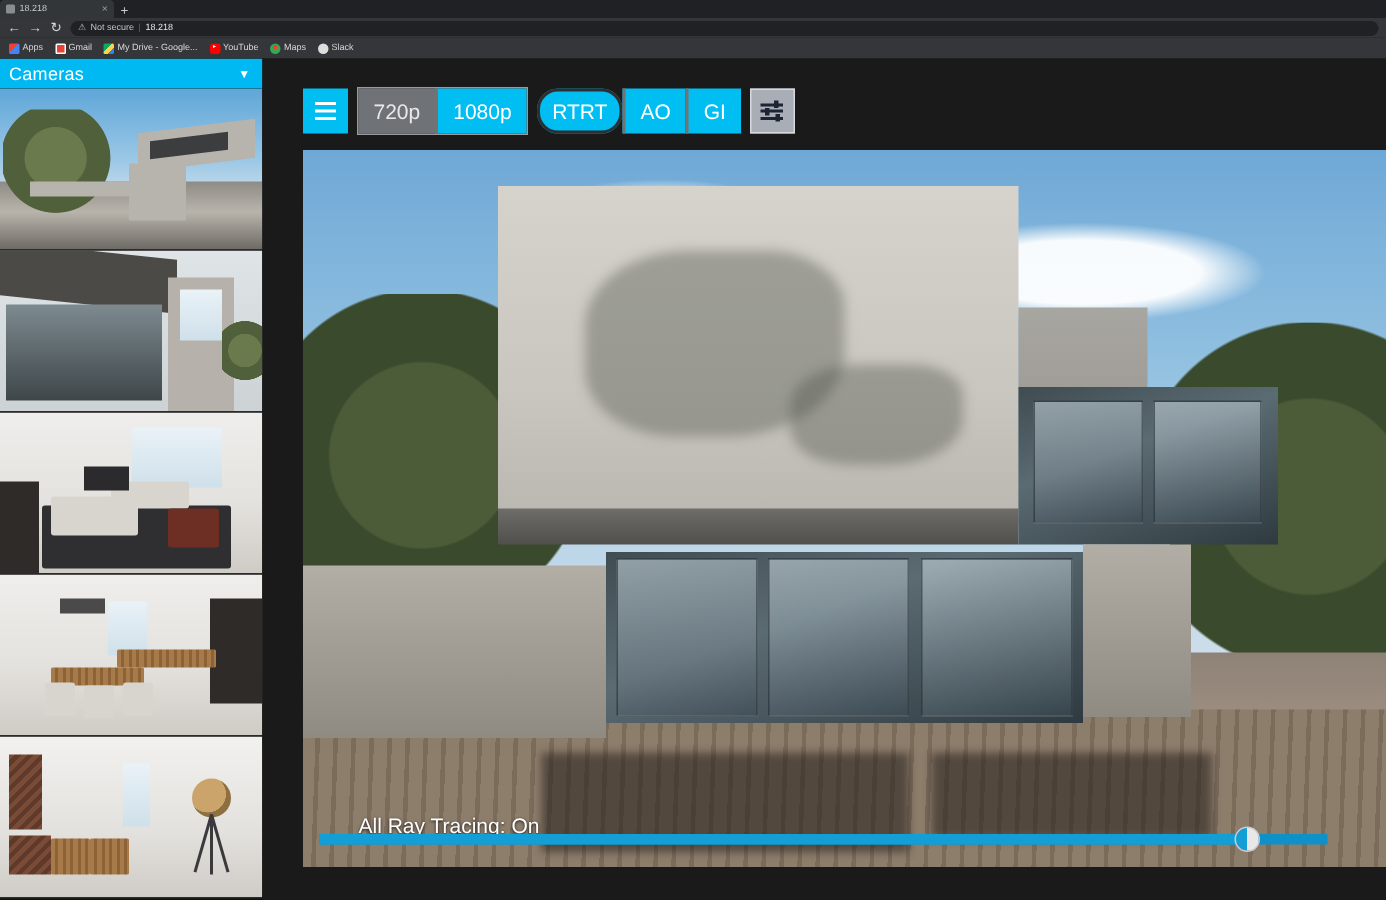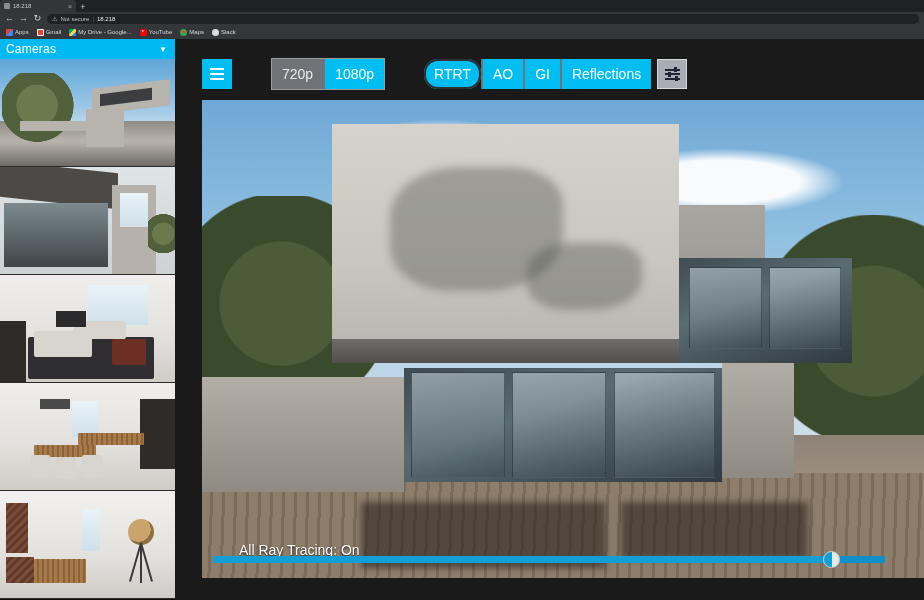--- a/index.html
+++ b/index.html
@@ -112,21 +112,21 @@
   .toolbar { position: absolute; left: 27px; top: 19px; display: flex; align-items: center; gap: 6px; }
   .tb-btn {
     height: 30px; background: #00bdf2; color: #fff; border: 0;
     font-family: "Liberation Sans", sans-serif; font-size: 14px;
     display: flex; align-items: center; justify-content: center;
     padding: 0 10px; cursor: pointer;
   }
   .tb-icon-btn { width: 30px; padding: 0; }
   .hamburger { display: flex; flex-direction: column; gap: 2.5px; }
   .hamburger i { display: block; width: 14px; height: 2.5px; background: #fff; }
-  .group { display: flex; margin-left: 33px; }
+  .group { display: flex; }
   .group.framed { border: 1px solid #9b9b9b; }
   .group .tb-btn + .tb-btn { border-left: 2px solid #737373; }
   .tb-btn.inactive { background: #6f7277; color: #e9e9e9; }
   .tb-btn.focused { outline: 2px solid #2d2f31; outline-offset: -2px; border-radius: 14px; }
   .settings-btn {
     width: 30px; height: 30px; background: #a9adb6; border: 1px solid #d7d9dd;
     display: flex; align-items: center; justify-content: center; cursor: pointer;
   }
   .sliders { position: relative; width: 15px; height: 13px; }
   .sliders i { position: absolute; left: 0; width: 15px; height: 2px; background: #1d2433; }
@@ -296,21 +296,20 @@
 
       <div class="group framed">
         <button class="tb-btn inactive">720p</button>
         <button class="tb-btn">1080p</button>
       </div>
 
       <div class="group">
         <button class="tb-btn focused">RTRT</button>
         <button class="tb-btn">AO</button>
         <button class="tb-btn">GI</button>
-        <button class="tb-btn">Reflections</button>
       </div>
 
       <button class="settings-btn">
         <span class="sliders">
           <i></i>
             <i></i>
             <i></i>
             <b></b>
             <b></b>
             <b></b>

